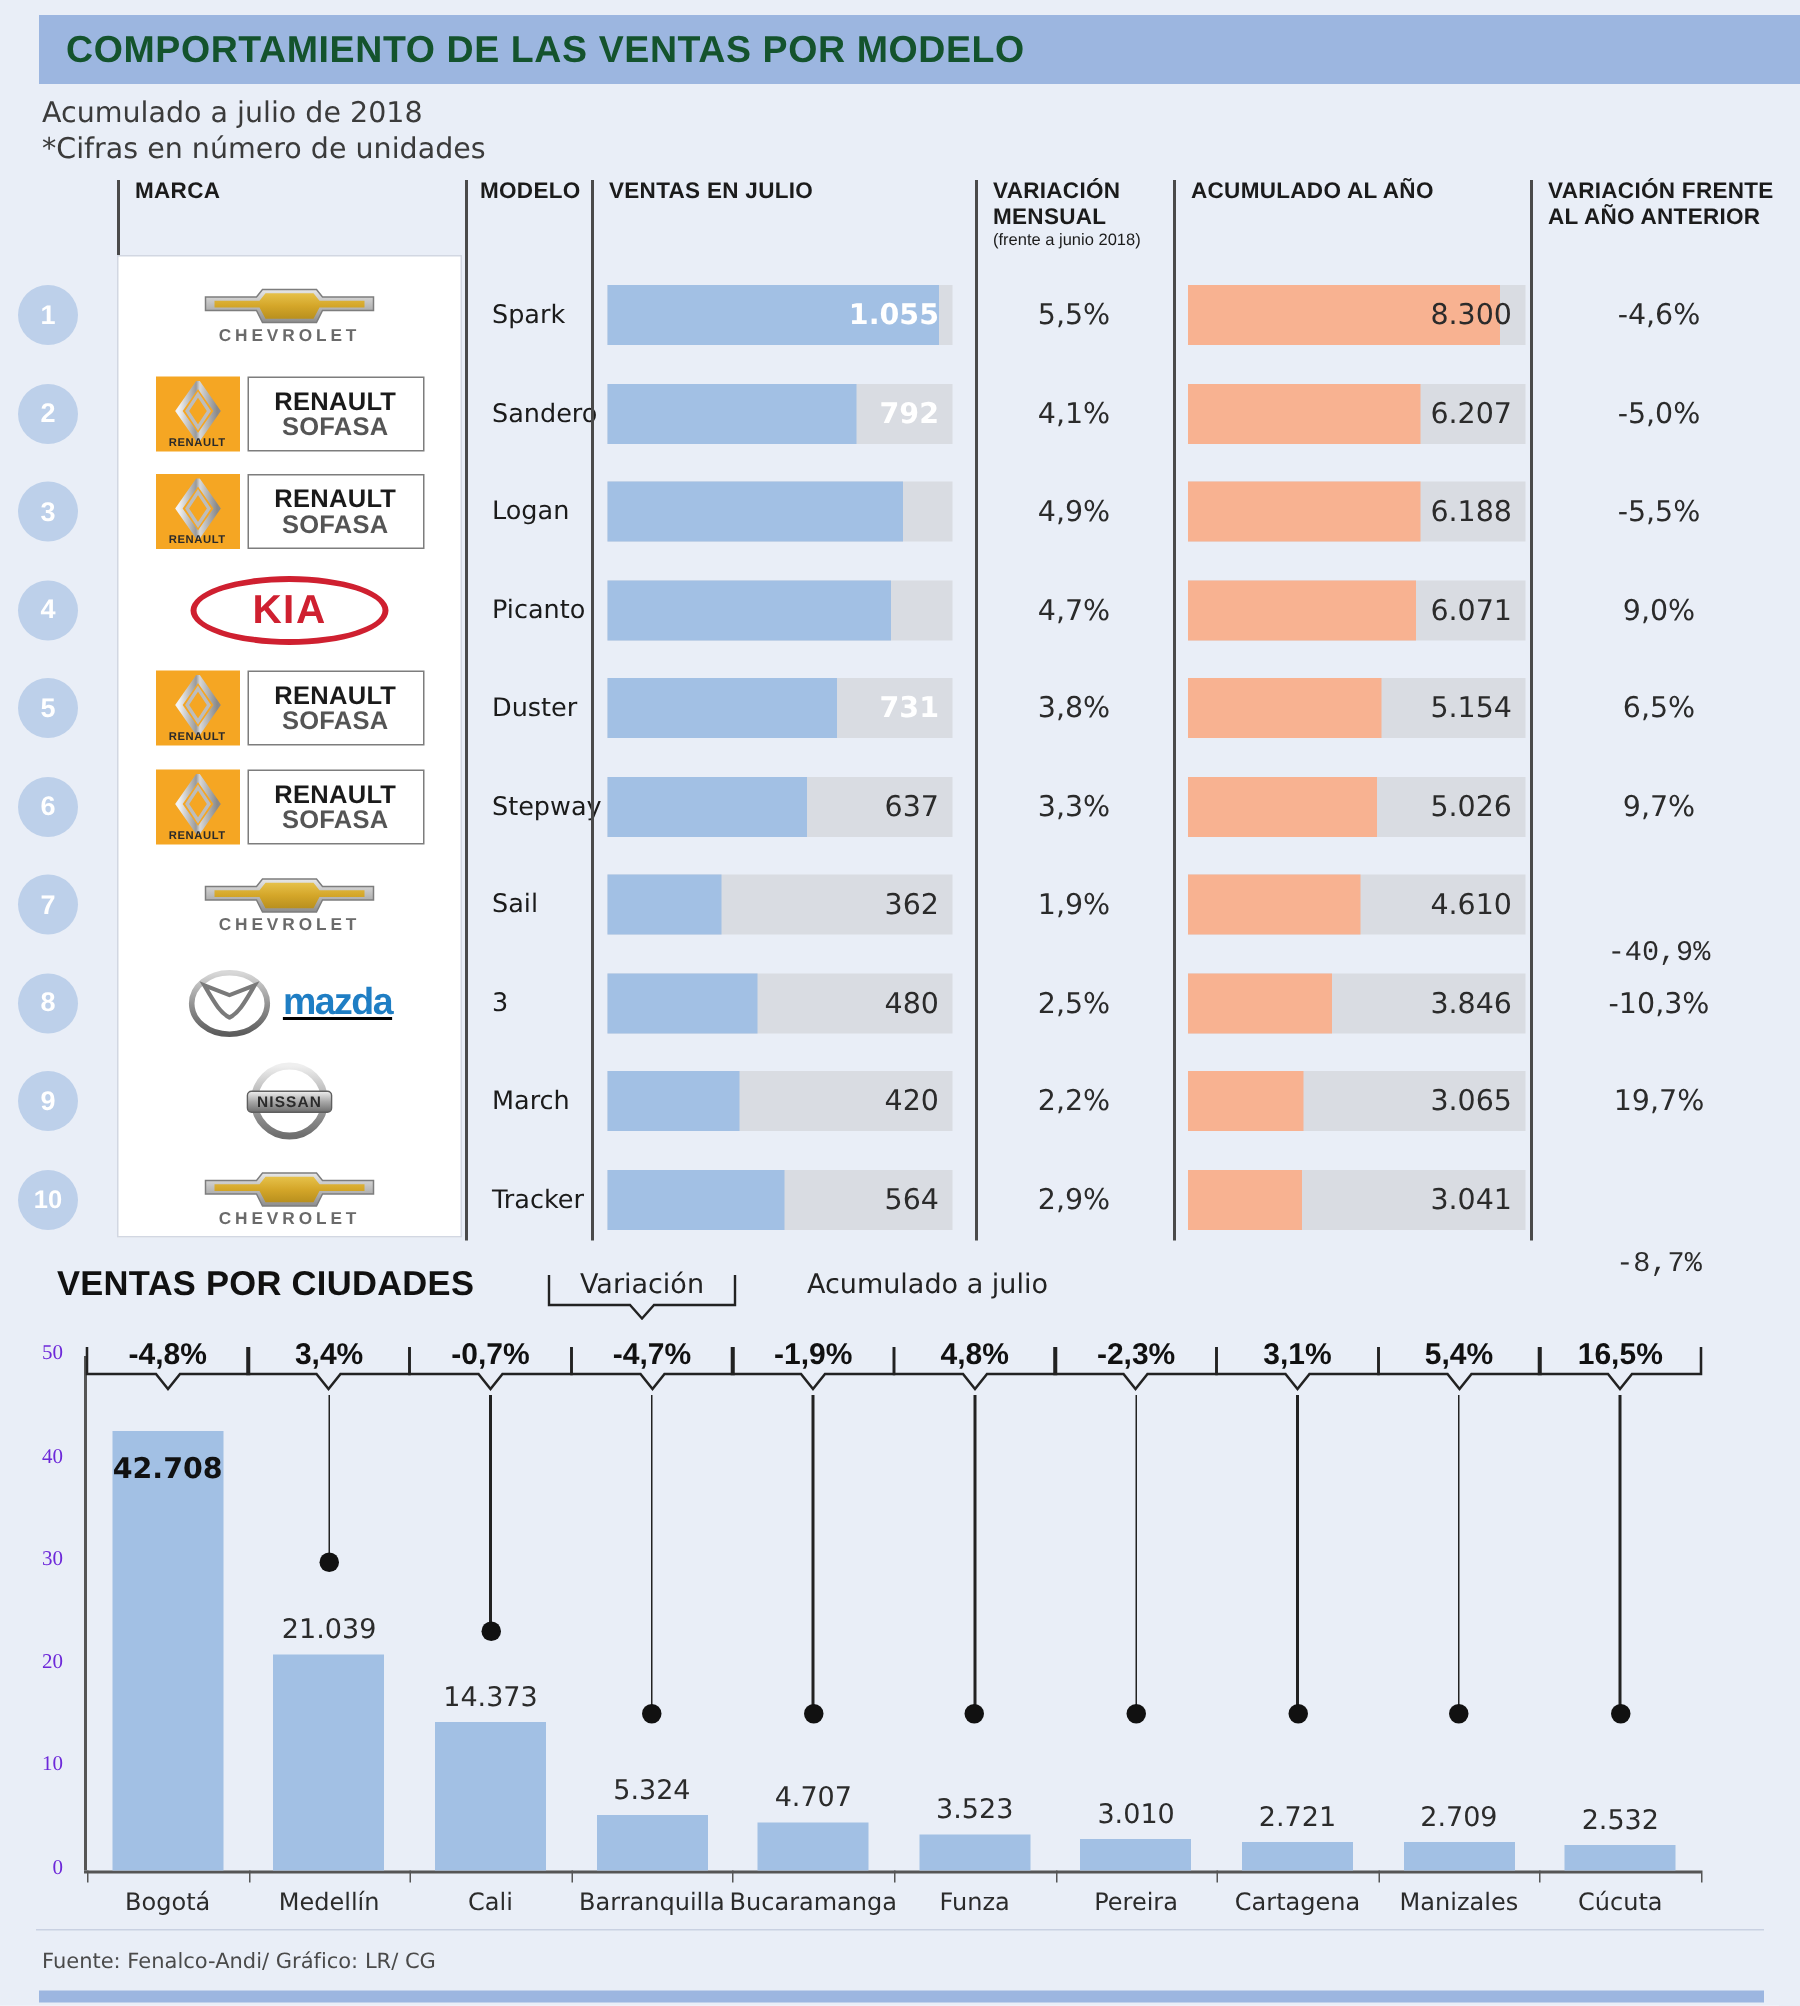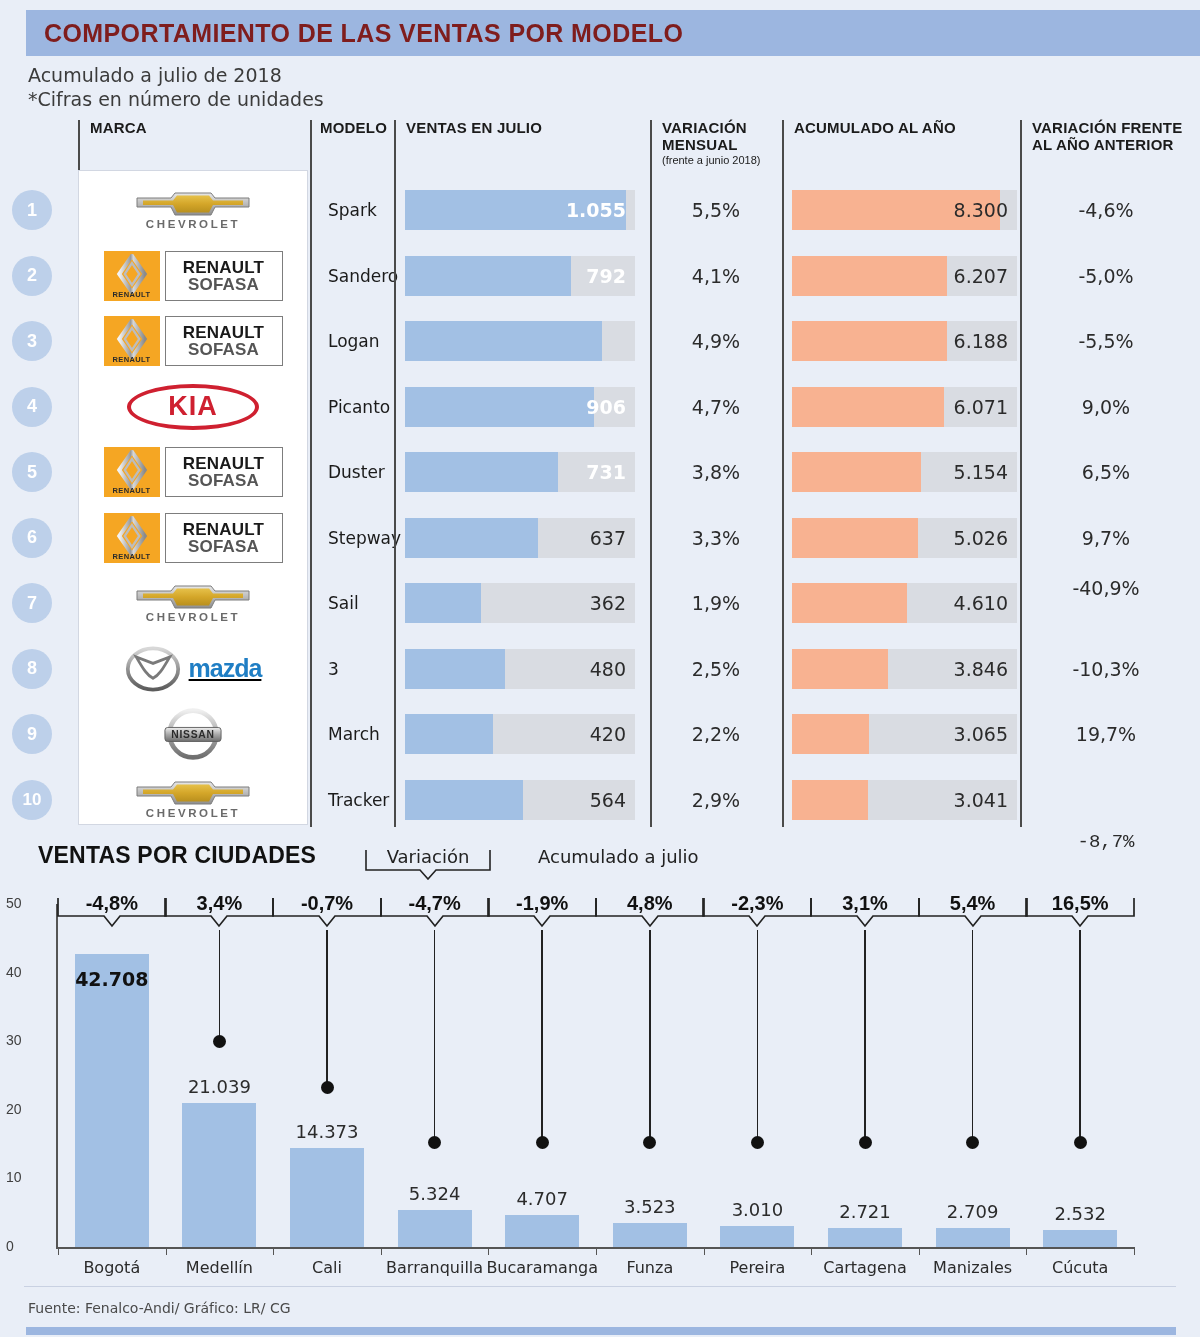--- a/index.html
+++ b/index.html
@@ -10,21 +10,21 @@
     background:#e9eef7;
     overflow:hidden;
   }
 
   
   #banner{
     position:absolute; left:26px; top:10px; width:1174px; height:46px;
     background:#9cb6e0; display:flex; align-items:center;
   }
   #banner-title{
-    color:#7f1d1d; font-weight:bold; font-size:25px; letter-spacing:.4px;
+    color:#14532d; font-weight:bold; font-size:25px; letter-spacing:.4px;
     padding-left:18px; white-space:nowrap;
   }
 
   
   #caption{
     position:absolute; left:28px; top:64px; width:600px;
     font-size:19px; color:#3b3b3b; line-height:1.24;
     font-family:"DejaVu Sans", sans-serif;
   }
 
@@ -136,22 +136,22 @@
     position:absolute; left:0; top:0; width:140px; text-align:center;
     font-size:18px; color:#222; font-family:"DejaVu Sans", sans-serif;
   }
   #legend-acum{
     position:absolute; left:538px; top:10px;
     font-size:18px; color:#222; font-family:"DejaVu Sans", sans-serif;
   }
 
   #plot{ position:absolute; left:0; top:58px; width:1200px; height:400px; }
   .ytick{
-    position:absolute; left:6px; width:36px; text-align:left;
-    font-size:14px; color:#404040; font-family:Liberation Sans, sans-serif;
+    position:absolute; left:6px; width:36px; text-align:right;
+    font-size:14px; color:#6d28d9; font-family:Liberation Serif, serif;
   }
   #yaxis{ position:absolute; left:56px; top:10px; width:2px; height:343px; background:#555; }
   #xaxis{ position:absolute; left:56px; top:353px; width:1078px; height:2px; background:#555; }
   .xtickmark{ position:absolute; top:353px; width:1px; height:8px; background:#555; }
   .citybar{ position:absolute; background:#a2c0e4; bottom:0; }
   .cityval{
     position:absolute; text-align:center; font-size:18px; color:#2b2b2b;
     font-family:"DejaVu Sans", sans-serif; white-space:nowrap;
   }
   .cityval.hl{ font-weight:bold; color:#111; font-size:19px; }
@@ -313,21 +313,20 @@
       <div class="barval" style="width:225px;">6.188</div>
     </div>
     <div class="cell center" style="left:1020px; top:321px; width:172px;">-5,5%</div>
     <div class="badge" style="top:386.5px;">4</div>
     <div class="logocell" style="top:375.5px;">
       <div class="kia">KIA</div>
     </div>
     <div class="model" style="top:396.5px;">Picanto</div>
     <div class="track" style="left:405px; top:386.5px; width:230px;">
       <div class="fill blue" style="width:189px;"></div>
-      <div class="barval inside" style="width:189px;">906</div>
     </div>
     <div class="cell center" style="left:650px; top:386.5px; width:132px;">4,7%</div>
     <div class="track" style="left:792px; top:386.5px; width:225px;">
       <div class="fill orange" style="width:152px;"></div>
       <div class="barval" style="width:225px;">6.071</div>
     </div>
     <div class="cell center" style="left:1020px; top:386.5px; width:172px;">9,0%</div>
     <div class="badge" style="top:452px;">5</div>
     <div class="logocell" style="top:441px;">
       <div class="ren-wrap">
@@ -425,21 +424,21 @@
     <div class="model" style="top:593px;">Sail</div>
     <div class="track" style="left:405px; top:583px; width:230px;">
       <div class="fill blue" style="width:76px;"></div>
       <div class="barval" style="width:230px;">362</div>
     </div>
     <div class="cell center" style="left:650px; top:583px; width:132px;">1,9%</div>
     <div class="track" style="left:792px; top:583px; width:225px;">
       <div class="fill orange" style="width:115px;"></div>
       <div class="barval" style="width:225px;">4.610</div>
     </div>
-    <div class="cell center" style="left:1020px; top:568px; width:172px;">-40,9%</div>
+    <div class="cell center" style="left:1020px; top:615px; width:172px;font-family:Liberation Mono, monospace;">-40,9%</div>
     <div class="badge" style="top:648.5px;">8</div>
     <div class="logocell" style="top:637.5px;">
       <div class="mz-wrap">
         <svg viewBox="0 0 60 52" width="56" height="50">
           <defs>
             <linearGradient id="mg" x1="0" y1="0" x2="0" y2="1">
               <stop offset="0%" stop-color="#d8d8d8"></stop>
               <stop offset="55%" stop-color="#8e8e8e"></stop>
               <stop offset="100%" stop-color="#5c5c5c"></stop>
             </linearGradient>

